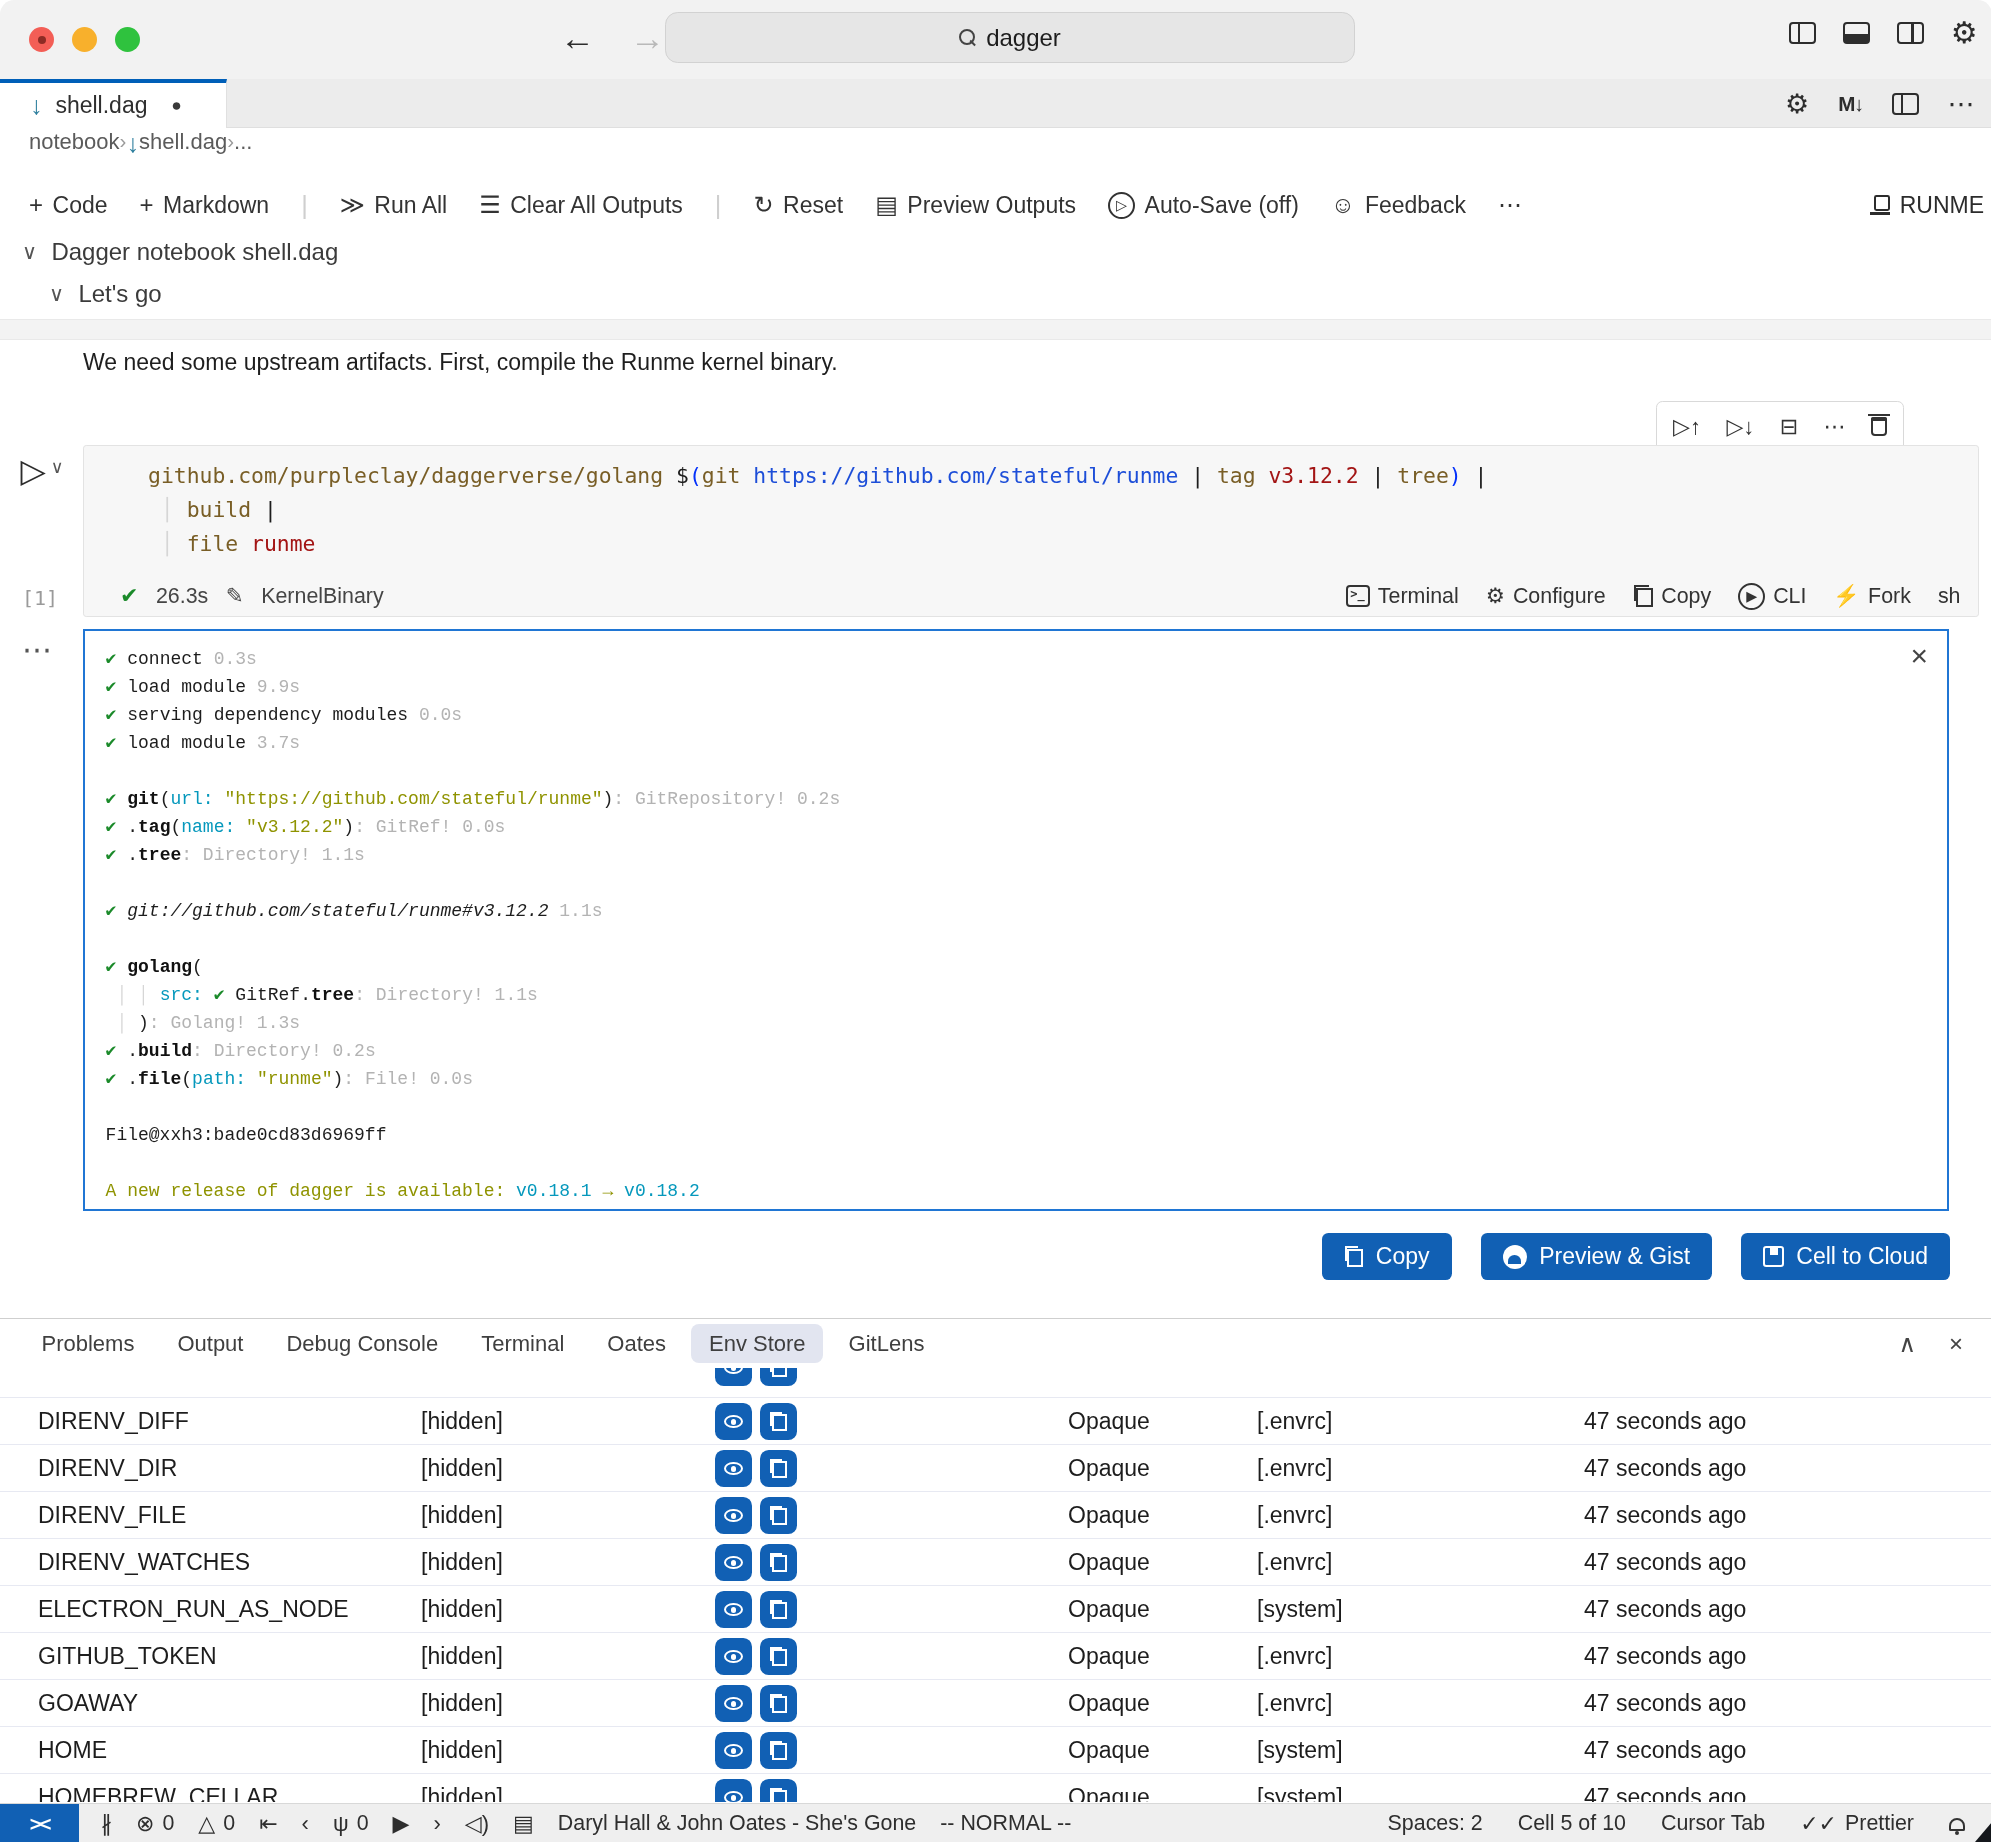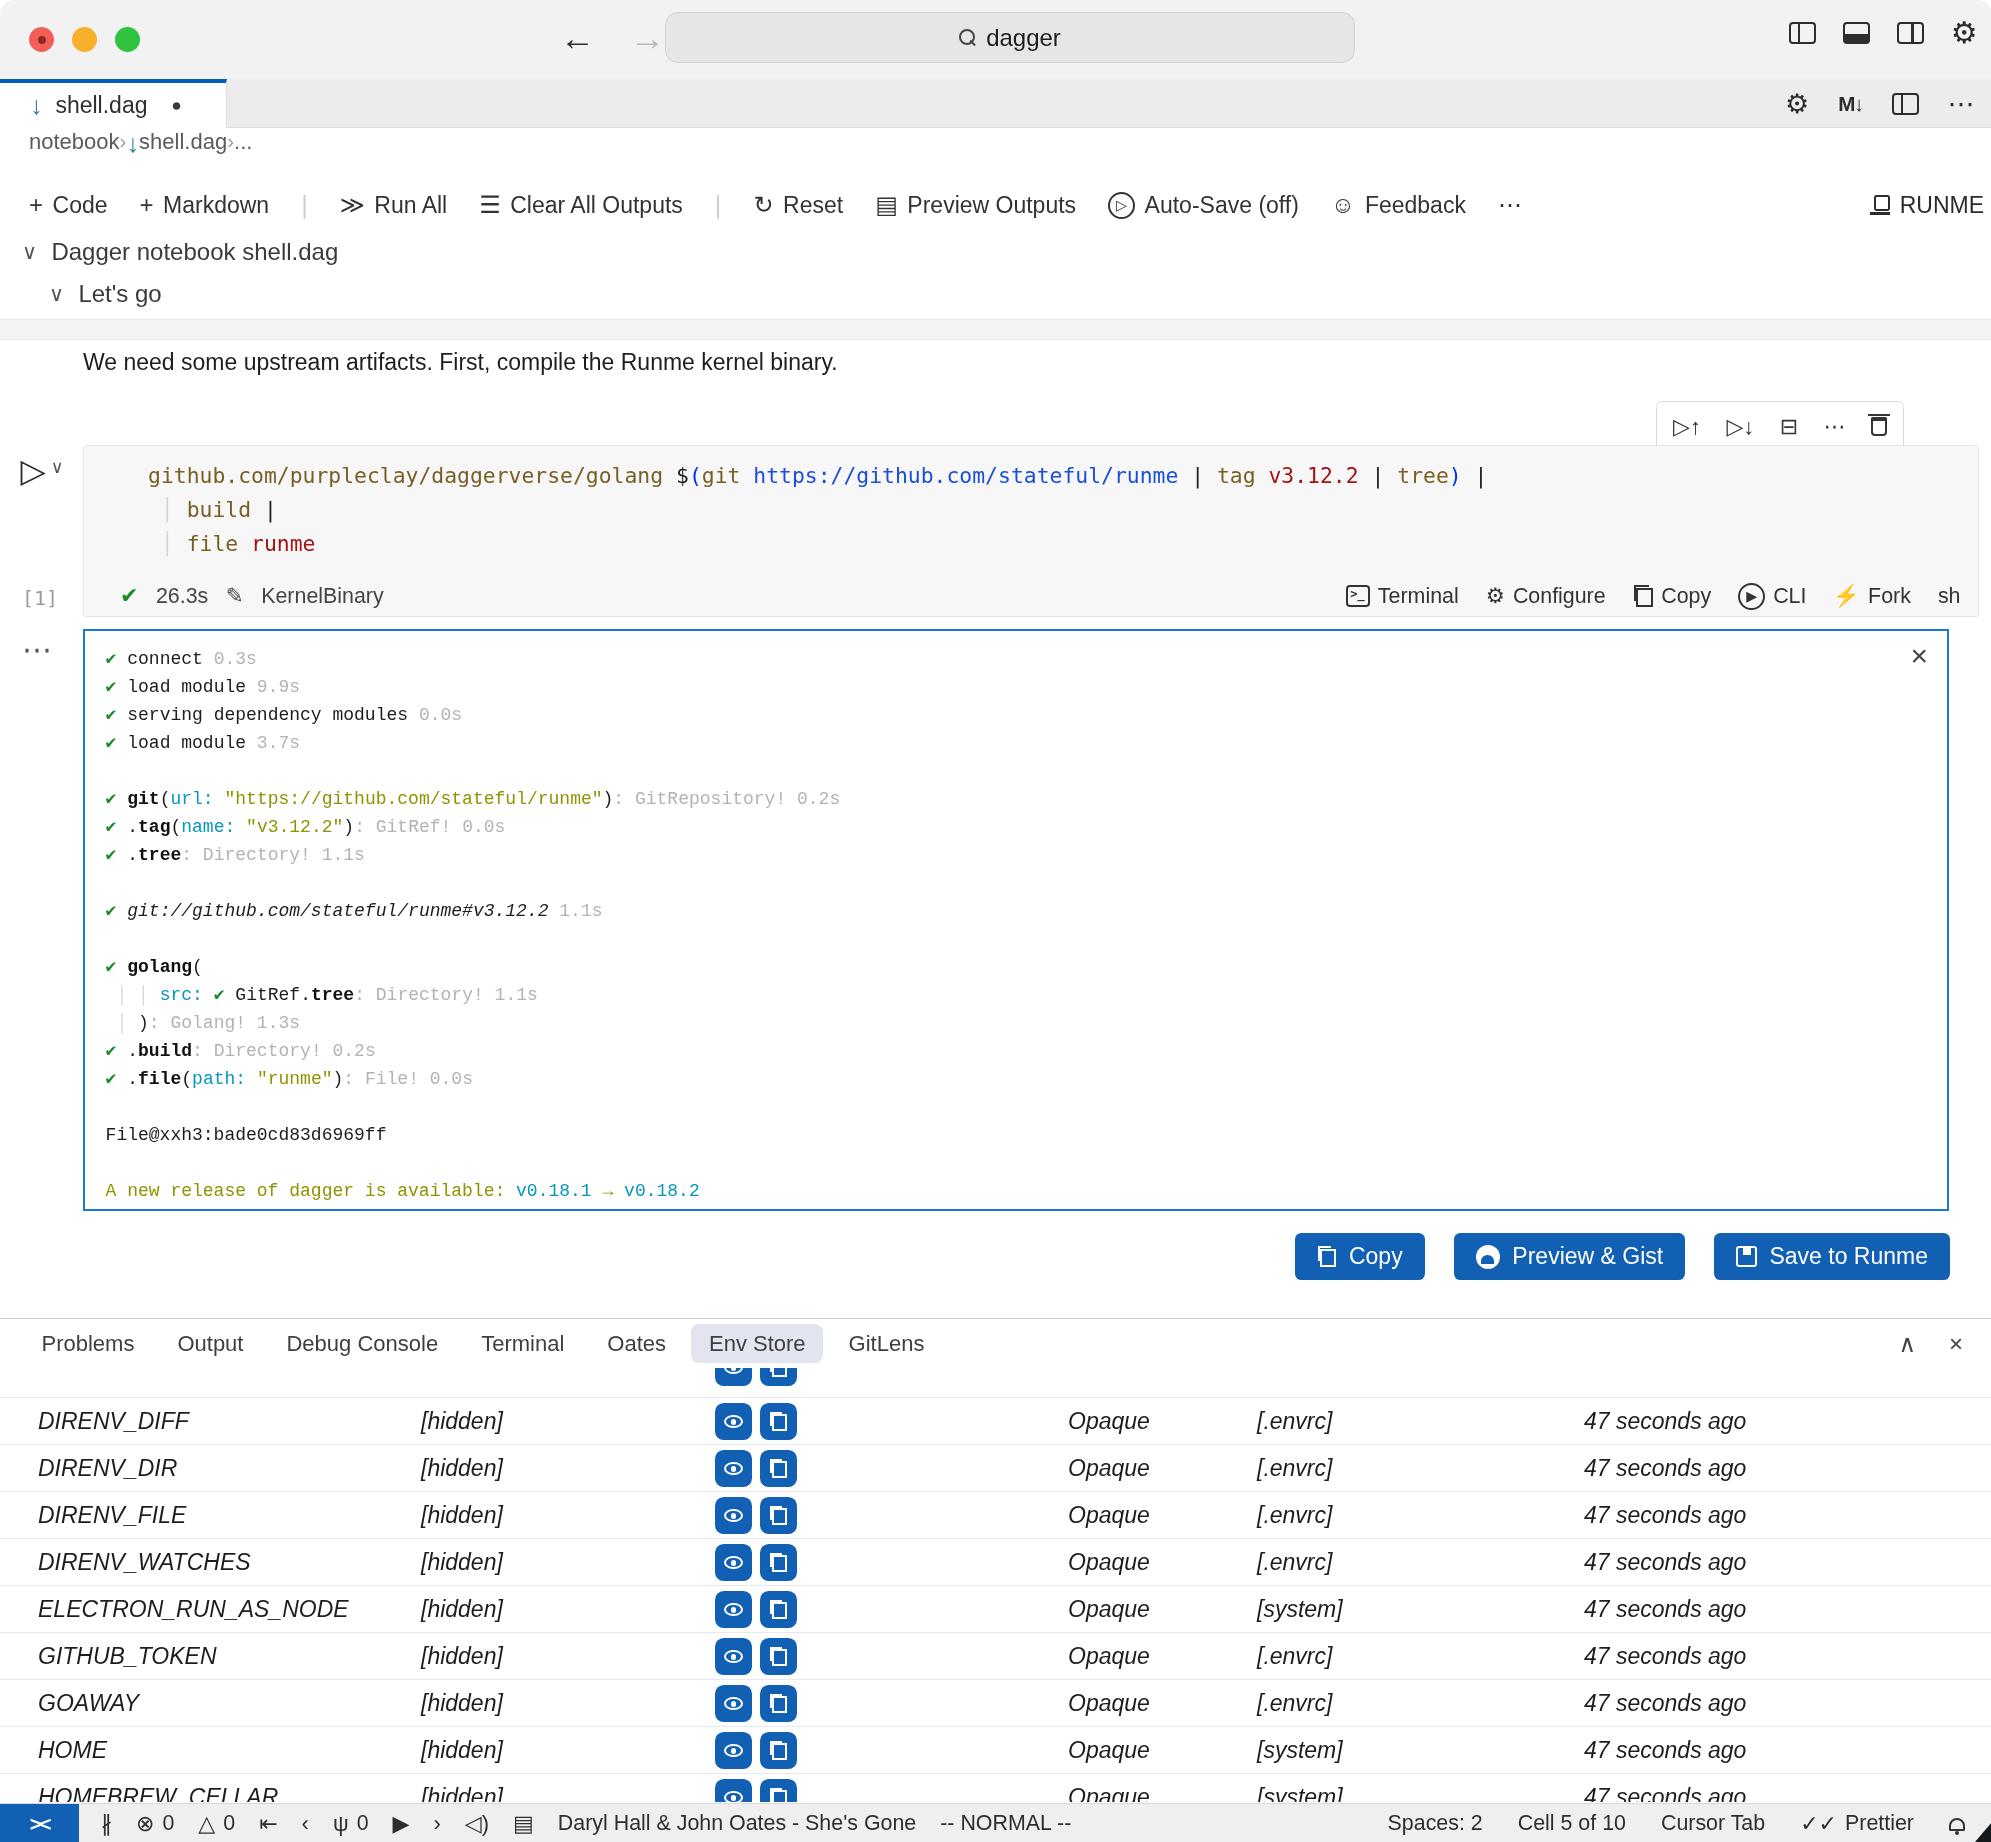--- a/index.html
+++ b/index.html
@@ -103,21 +103,21 @@
   .icon-save::before { content:""; position:absolute; top:-0.8px; left:4.8px; width:8px; height:7.1px; background:#fff; }
 
   
   .panel { position:absolute; top:1318px; left:0; right:0; height:484px; background:#fff; border-top:0.8px solid #cfcfcf; overflow:hidden; }
   .panel-tabs { height:49px; display:flex; align-items:center; gap:8px; padding-left:24px; font-size:22px; color:#3f3f3f; }
   .ptab { padding:6.4px 17.5px; border-radius:8px; background:none; border:none; font:inherit; color:inherit; cursor:pointer; white-space:nowrap; }
   .ptab.active { background:#e2e5f0; }
   .panel-tab-icons { position:absolute; right:29px; top:11px; display:flex; gap:33px; font-size:24px; color:#444; }
   .env-partial { height:29px; position:relative; overflow:hidden; }
   .env-row { height:47px; position:relative; border-top:0.8px solid #e7e9f2; font-size:23px; color:#1d1d1d; }
-  .ec { position:absolute; top:0; line-height:47px; white-space:nowrap;font-style:italic; }
+  .ec { position:absolute; top:0; line-height:47px; white-space:nowrap; }
   .ec.name { left:38px; } .ec.value { left:421px; } .ec.scope { left:1068px; }
   .ec.source { left:1257px; } .ec.age { left:1584px; }
   .ec.btns { left:715px; top:4.8px; display:flex; gap:8px; }
   .env-partial .btns { position:absolute; left:715px; top:-19px; display:flex; gap:8px; }
   .row-btn { width:37px; height:37px; border-radius:8.7px; background:var(--accent); border:none; display:flex; align-items:center; justify-content:center; cursor:pointer; }
   .icon-eye { width:19px; height:13.5px; border:2px solid #fff; border-radius:50%; position:relative; display:inline-block; }
   .icon-eye::after { content:""; position:absolute; left:4.8px; top:2.4px; width:5.6px; height:5.6px; background:#fff; border-radius:50%; }
   .icon-copy-env { position:relative; width:17.5px; height:19px; display:inline-block; }
   .icon-copy-env::before { content:""; position:absolute; left:0; top:0; width:10.3px; height:12px; border:2px solid #fff; border-bottom:none; border-right:none; }
   .icon-copy-env::after { content:""; position:absolute; right:0; bottom:0; width:11px; height:12.7px; border:2px solid #fff; background:var(--accent); }
@@ -314,21 +314,21 @@
     <button class="oa-btn">
       <span class="icon-copy-white"></span>
       <span>Copy</span>
     </button>
     <button class="oa-btn">
       <span class="icon-gh"></span>
       <span>Preview &amp; Gist</span>
     </button>
     <button class="oa-btn">
       <span class="icon-save"></span>
-      <span>Save to Runme</span>
+      <span>Cell to Cloud</span>
     </button>
   </div>
 
 <div class="panel">
   <div class="panel-tabs" id="panel-tabs">
       <button class="ptab">Problems</button>
       <button class="ptab">Output</button>
       <button class="ptab">Debug Console</button>
       <button class="ptab">Terminal</button>
       <button class="ptab">Oates</button>

